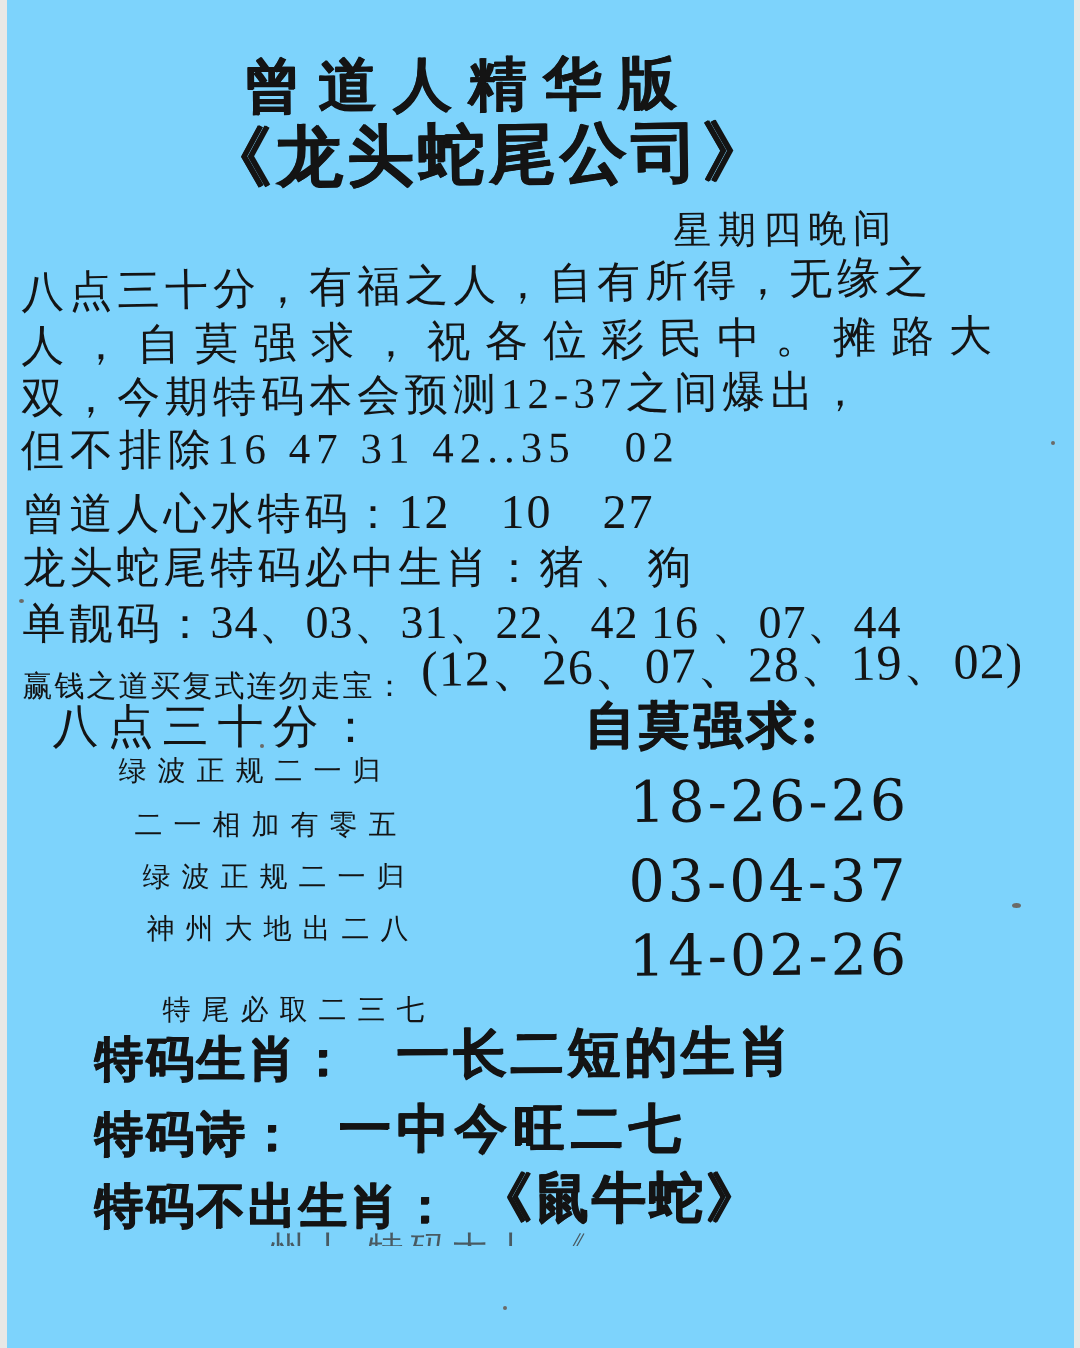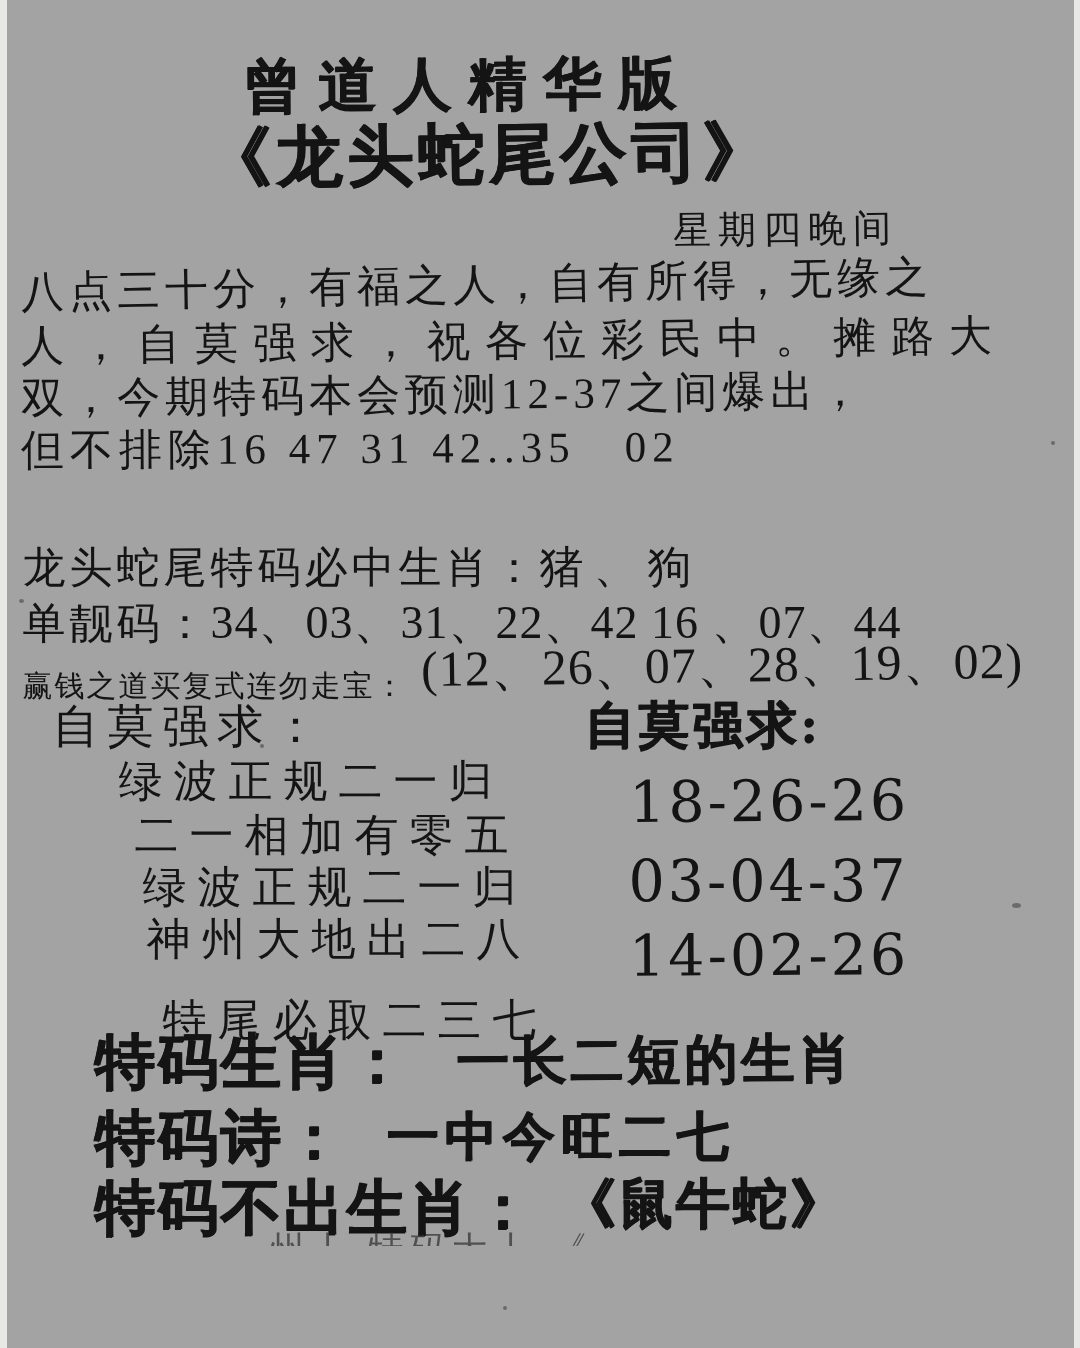--- a/index.html
+++ b/index.html
@@ -1,20 +1,20 @@
 <!DOCTYPE html>
 <html><head>
 <meta charset="utf-8">
 <style>
   html,body{margin:0;padding:0;background:#e8e8e6;}
   .page{
     position:relative;
     width:1067px;height:1348px;
     margin:0 auto;
-    background:#a3a3a3;
+    background:#7dd3fc;
     overflow:hidden;
     color:#141414;
     font-family:"Liberation Serif","DejaVu Serif",serif;
   }
   .abs{position:absolute;white-space:nowrap;}
   
   .heavy{font-weight:900;text-shadow:1.2px 0 currentColor,0 0.6px currentColor;}
 
   .title1{left:236px;top:46px;font-size:58px;letter-spacing:17px;transform:rotate(-0.4deg);}
   .title2{left:198px;top:110px;font-size:66px;letter-spacing:5px;transform:rotate(-0.7deg);}
@@ -33,32 +33,32 @@
   .tip2{top:538px;}
   .tip2 .val{font-size:44px;letter-spacing:10px;}
   .tip3{top:592px;}
   .tip3 .val{font-size:46px;letter-spacing:1px;}
   .tip4{top:646px;}
   .tip4 .lab{font-size:30px;letter-spacing:2px;}
   .tip4 .val{font-size:50px;letter-spacing:1px;position:relative;top:-14px;display:inline-block;transform:rotate(-0.8deg);padding-left:14px;}
 
   .leftHead{left:46px;top:696px;font-size:46px;letter-spacing:9px;}
   .rightHead{left:578px;top:692px;font-size:50px;letter-spacing:4px;}
-  .poem{font-size:44px;letter-spacing:11px;}
+  .poem{font-size:28px;letter-spacing:11px;}
   .poem1{left:112px;top:752px;}
   .poem2{left:128px;top:806px;}
   .poem3{left:136px;top:858px;}
   .poem4{left:140px;top:910px;}
   .poem5{left:156px;top:991px;}
   .num{left:622px;font-size:57px;letter-spacing:3px;font-family:"DejaVu Serif","Liberation Serif",serif;}
   .num1{top:768px;transform:rotate(-0.4deg);}
   .num2{top:848px;text-align:center;}
   .num3{top:922px;transform:rotate(-0.3deg);}
 
-  .frow .lab{font-size:60px;letter-spacing:3px;}
+  .frow .lab{font-size:48px;letter-spacing:3px;}
   .f1{left:88px;top:1022px;}
   .f1 .val{font-size:53px;letter-spacing:4px;padding-left:46px;position:relative;top:-4px;display:inline-block;transform:rotate(-0.5deg);}
   .f2{left:88px;top:1098px;}
   .f2 .val{font-size:52px;letter-spacing:6px;padding-left:40px;position:relative;top:-4px;display:inline-block;}
   .f3{left:88px;top:1168px;}
   .f3 .val{font-size:54px;letter-spacing:3px;padding-left:26px;position:relative;top:-6px;display:inline-block;}
 
   .cutoff{
     left:262px;top:1226px;width:640px;height:20px;overflow:hidden;
     font-size:36px;color:#3c3c3c;letter-spacing:6px;opacity:.8;
@@ -77,31 +77,34 @@
 
   <div class="abs title1 heavy">曾道人精华版</div>
   <div class="abs title2 heavy">《龙头蛇尾公司》</div>
   <div class="abs schedule">星期四晚间</div>
 
   <div class="abs pline pl1">八点三十分，有福之人，自有所得，无缘之</div>
   <div class="abs pline pl2">人，自莫强求，祝各位彩民中。摊路大</div>
   <div class="abs pline pl3">双，今期特码本会预测12-37之间爆出，</div>
   <div class="abs pline pl4">但不排除16 47 31  42..35　02</div>
 
+  <div class="abs tip tip1">
+    <span class="lab">曾道人心水特码：</span><span class="val">12　10　27</span>
+  </div>
   <div class="abs tip tip2">
     <span class="lab">龙头蛇尾特码必中生肖：</span><span class="val">猪、狗</span>
   </div>
   <div class="abs tip tip3">
     <span class="lab">单靓码：</span><span class="val">34、03、31、22、42 16 、07、44</span>
   </div>
   <div class="abs tip tip4">
     <span class="lab">赢钱之道买复式连勿走宝：</span><span class="val">(12、26、07、28、19、02)</span>
   </div>
 
-  <div class="abs leftHead">自莫强求：</div>
+  <div class="abs leftHead">八点三十分：</div>
   <div class="abs rightHead heavy">自莫强求:</div>
 
   <div class="abs poem poem1">绿波正规二一归</div>
   <div class="abs poem poem2">二一相加有零五</div>
   <div class="abs poem poem3">绿波正规二一归</div>
   <div class="abs poem poem4">神州大地出二八</div>
   <div class="abs poem poem5">特尾必取二三七</div>
 
   <div class="abs num num1">18-26-26</div>
   <div class="abs num num2">03-04-37</div>

